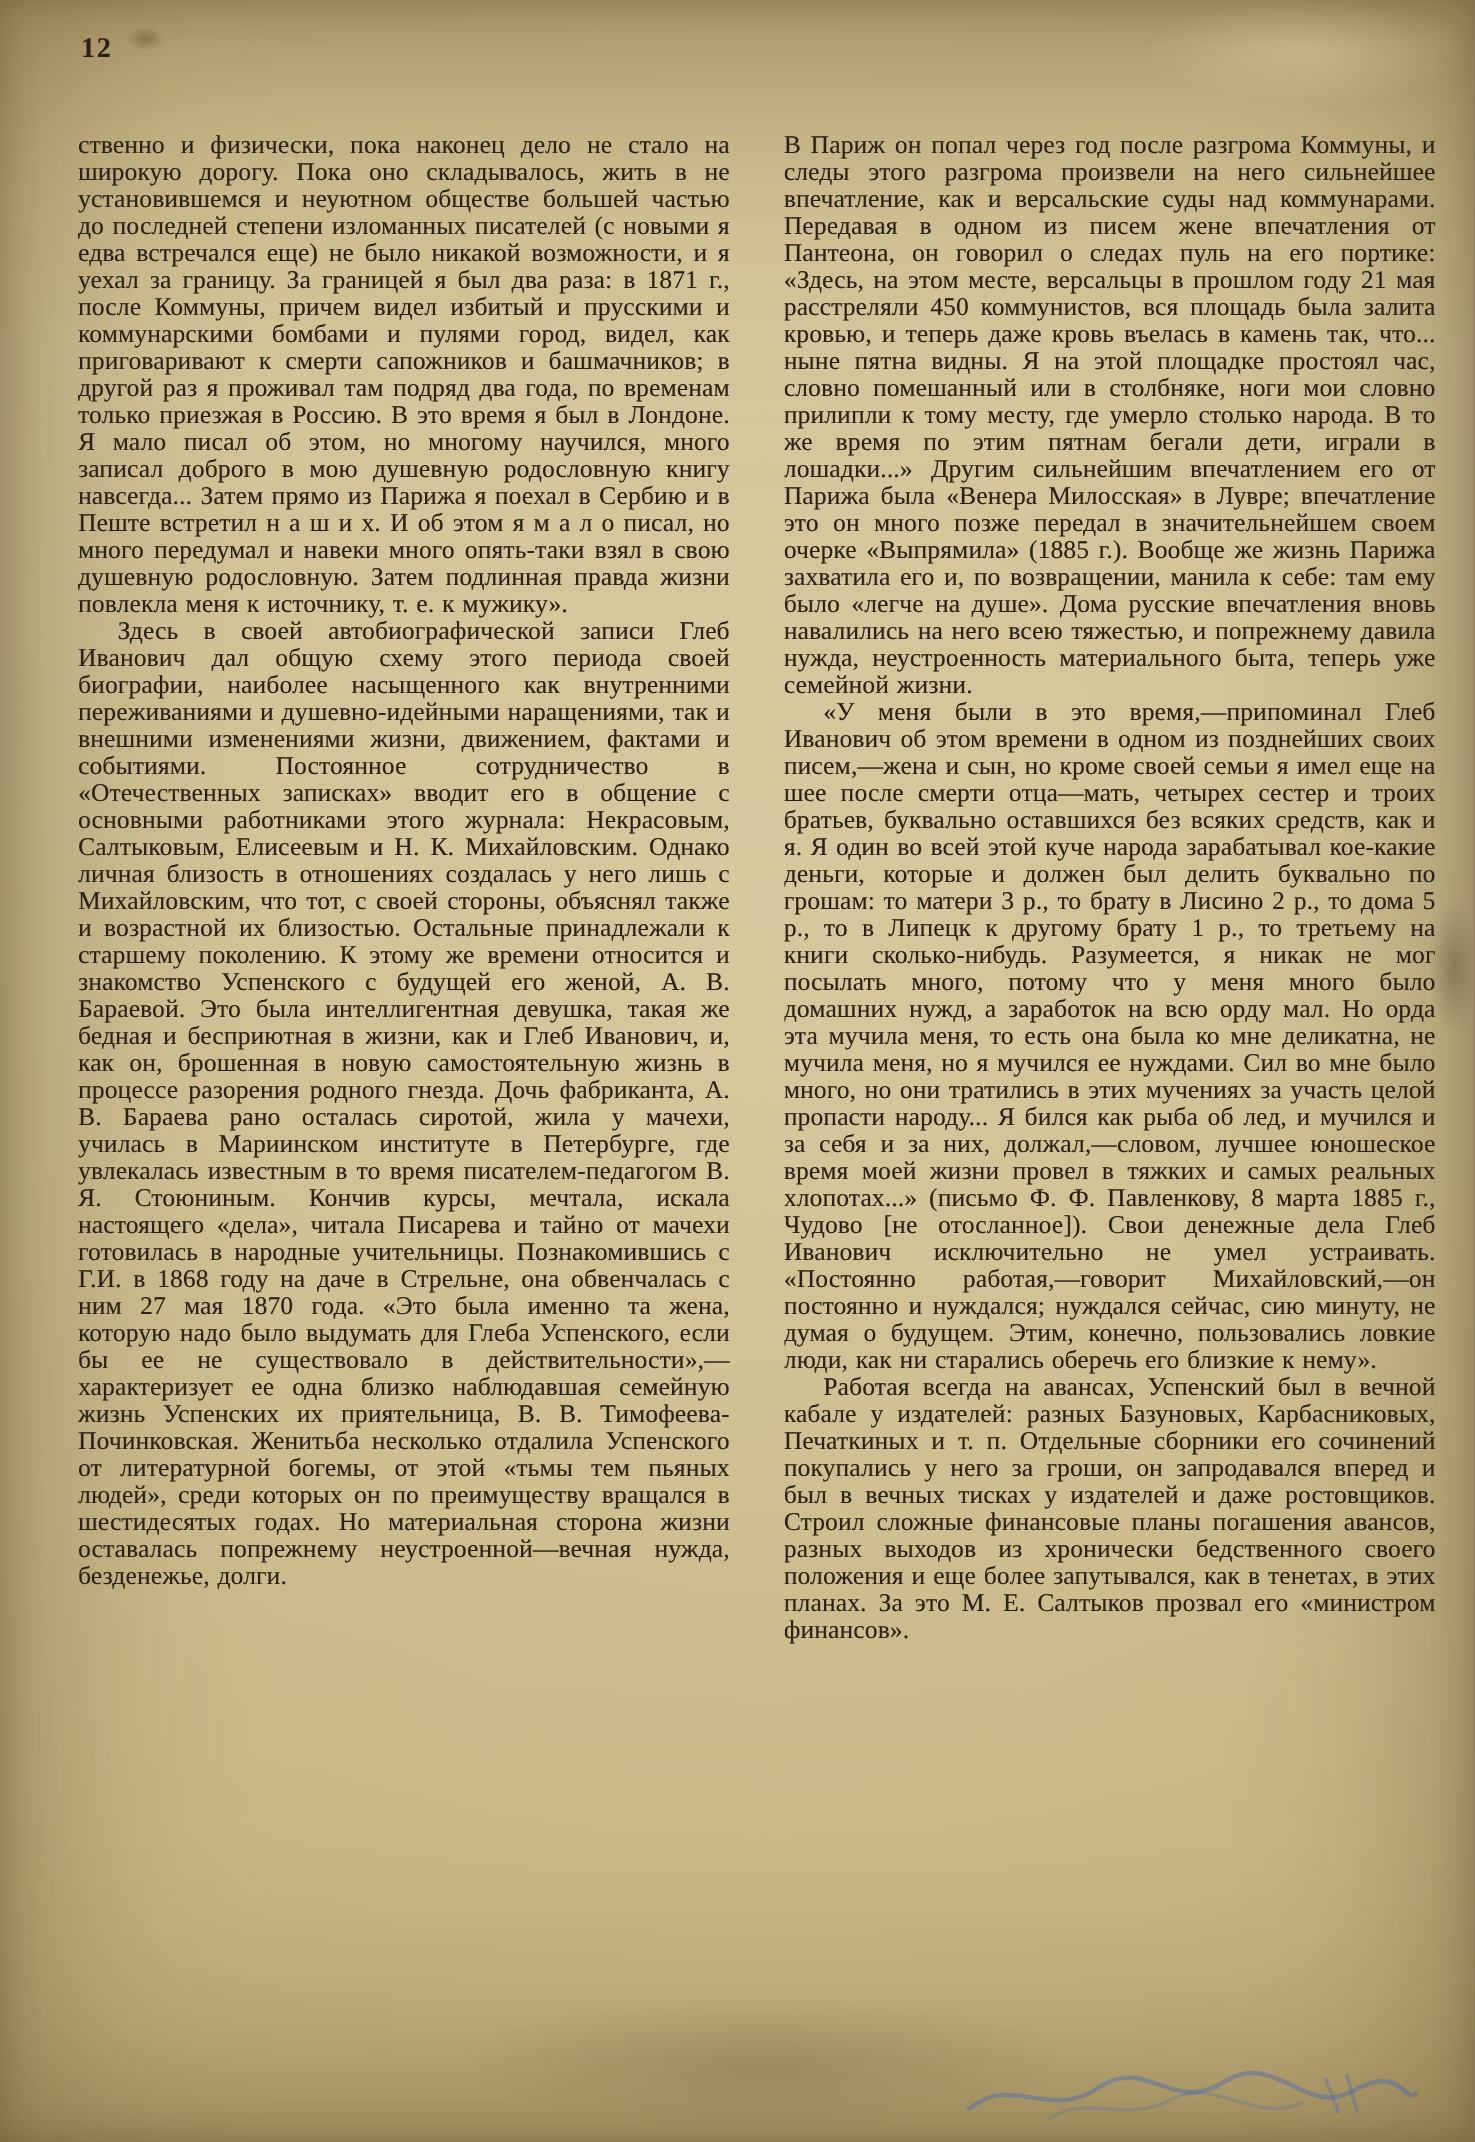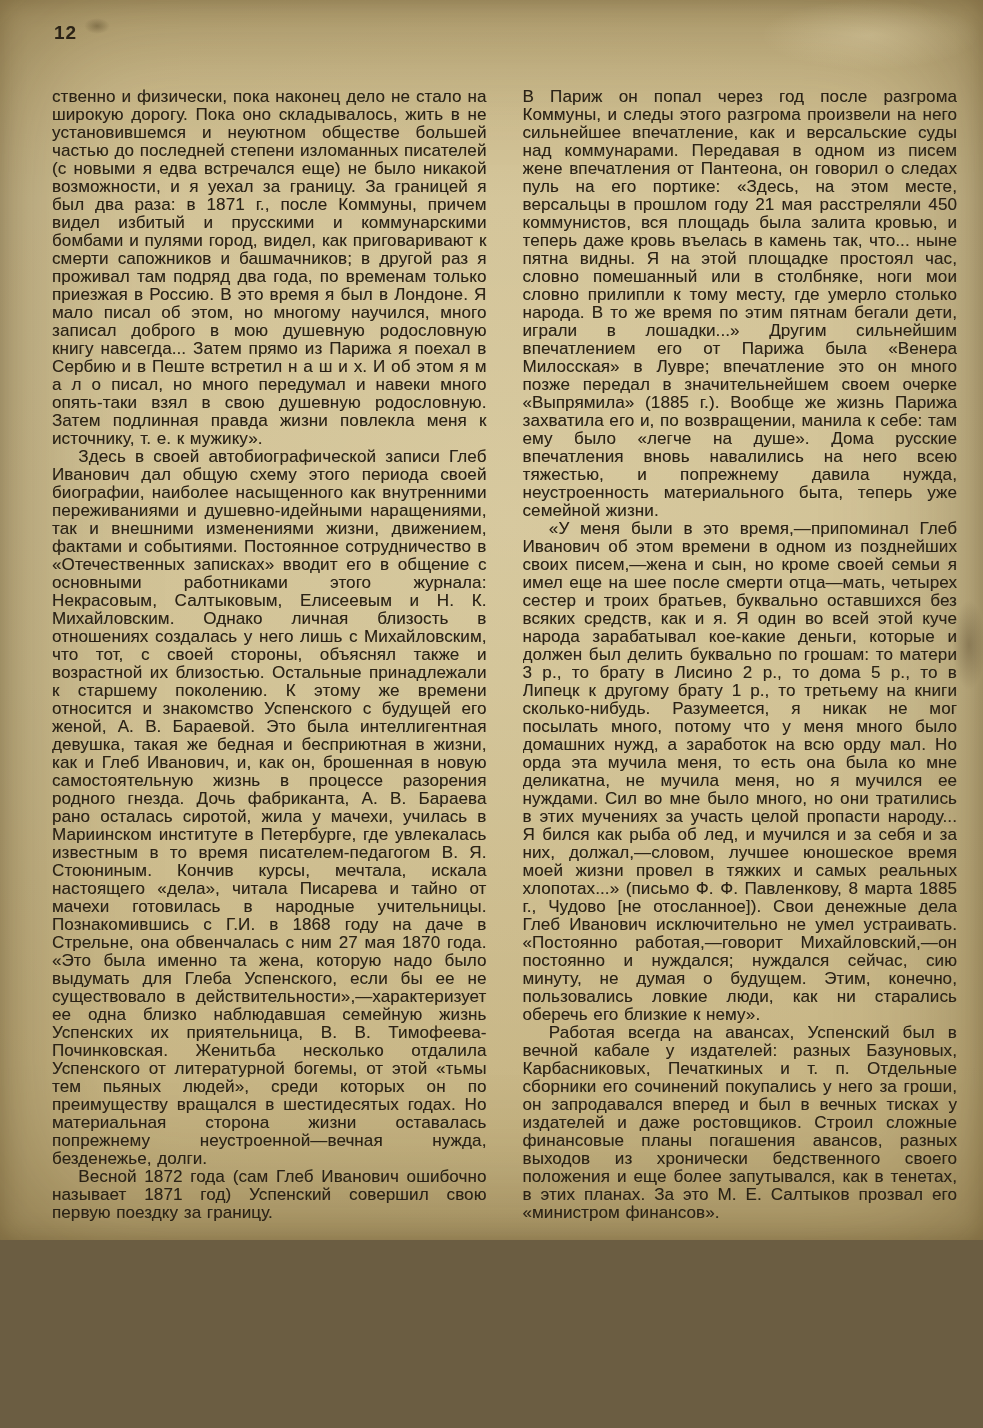--- a/index.html
+++ b/index.html
@@ -3,30 +3,30 @@
 <meta charset="utf-8">
 <style>
   html,body{
     margin:0;
     padding:0;
     background:#6b5d42;
   }
   .page{
     position:relative;
     width:983px;
-    height:1240px;
+    height:1428px;
     margin:0 auto;
     background:
       radial-gradient(ellipse 130% 95% at 52% 42%, rgba(255,248,222,0.20), rgba(0,0,0,0) 62%),
       linear-gradient(180deg,#c3b07e 0%,#cfbf92 16%,#ccbc8d 55%,#c6b483 86%,#bca977 100%);
     background-color:#c9b888;
     box-shadow: inset 0 0 150px rgba(70,50,15,0.48), inset 0 0 26px rgba(70,50,15,0.30);
     overflow:hidden;
     color:#2a2216;
-    font-family:Liberation Sans, sans-serif;
+    font-family:Liberation Serif, serif;
   }
   .page-header{
     position:relative;
     height:60px;
     padding-top:22px;
   }
   .pagenum{
     position:absolute;
     left:54px;
     top:22px;
@@ -106,21 +106,20 @@
 <main class="page">
 
   <header class="page-header">
     <span class="pagenum">12</span>
   </header>
 
   <div class="columns">
     <div class="col">
       <p class="cont">ственно и физически, пока наконец дело не стало на широкую дорогу. Пока оно складывалось, жить в не установившемся и неуютном обществе большей частью до последней степени изломанных писателей (с новыми я едва встречался еще) не было никакой возможности, и я уехал за границу. За границей я был два раза: в 1871 г., после Коммуны, причем видел избитый и прусскими и коммунарскими бомбами и пулями город, видел, как приговаривают к смерти сапожников и башмачников; в другой раз я проживал там подряд два года, по временам только приезжая в Россию. В это время я был в Лондоне. Я мало писал об этом, но многому научился, много записал доброго в мою душевную родословную книгу навсегда... Затем прямо из Парижа я поехал в Сербию и в Пеште встретил  н а ш и х.  И об этом я  м а л о  писал, но много передумал и навеки много опять-таки взял в свою душевную родословную. Затем подлинная правда жизни повлекла меня к источнику, т. е. к мужику».</p>
       <p>Здесь в своей автобиографической записи Глеб Иванович дал общую схему этого периода своей биографии, наиболее насыщенного как внутренними переживаниями и душевно-идейными наращениями, так и внешними изменениями жизни, движением, фактами и событиями. Постоянное сотрудничество в «Отечественных записках» вводит его в общение с основными работниками этого журнала: Некрасовым, Салтыковым, Елисеевым и Н. К. Михайловским. Однако личная близость в отношениях создалась у него лишь с Михайловским, что тот, с своей стороны, объяснял также и возрастной их близостью. Остальные принадлежали к старшему поколению. К этому же времени относится и знакомство Успенского с будущей его женой, А. В. Бараевой. Это была интеллигентная девушка, такая же бедная и бесприютная в жизни, как и Глеб Иванович, и, как он, брошенная в новую самостоятельную жизнь в процессе разорения родного гнезда. Дочь фабриканта, А. В. Бараева рано осталась сиротой, жила у мачехи, училась в Мариинском институте в Петербурге, где увлекалась известным в то время писателем-педагогом В. Я. Стоюниным. Кончив курсы, мечтала, искала настоящего «дела», читала Писарева и тайно от мачехи готовилась в народные учительницы. Познакомившись с Г.И. в 1868 году на даче в Стрельне, она обвенчалась с ним 27 мая 1870 года. «Это была именно та жена, которую надо было выдумать для Глеба Успенского, если бы ее не существовало в действительности»,—характеризует ее одна близко наблюдавшая семейную жизнь Успенских их приятельница, В. В. Тимофеева-Починковская. Женитьба несколько отдалила Успенского от литературной богемы, от этой «тьмы тем пьяных людей», среди которых он по преимуществу вращался в шестидесятых годах. Но материальная сторона жизни оставалась попрежнему неустроенной—вечная нужда, безденежье, долги.</p>
-      <p>Весной 1872 года (сам Глеб Иванович ошибочно называет 1871 год) Успенский совершил свою первую поездку за границу.</p>
     </div>
     <div class="col">
       <p class="cont">В Париж он попал через год после разгрома Коммуны, и следы этого разгрома произвели на него сильнейшее впечатление, как и версальские суды над коммунарами. Передавая в одном из писем жене впечатления от Пантеона, он говорил о следах пуль на его портике: «Здесь, на этом месте, версальцы в прошлом году 21 мая расстреляли 450 коммунистов, вся площадь была залита кровью, и теперь даже кровь въелась в камень так, что... ныне пятна видны. Я на этой площадке простоял час, словно помешанный или в столбняке, ноги мои словно прилипли к тому месту, где умерло столько народа. В то же время по этим пятнам бегали дети, играли в лошадки...» Другим сильнейшим впечатлением его от Парижа была «Венера Милосская» в Лувре; впечатление это он много позже передал в значительнейшем своем очерке «Выпрямила» (1885 г.). Вообще же жизнь Парижа захватила его и, по возвращении, манила к себе: там ему было «легче на душе». Дома русские впечатления вновь навалились на него всею тяжестью, и попрежнему давила нужда, неустроенность материального быта, теперь уже семейной жизни.</p>
       <p>«У меня были в это время,—припоминал Глеб Иванович об этом времени в одном из позднейших своих писем,—жена и сын, но кроме своей семьи я имел еще на шее после смерти отца—мать, четырех сестер и троих братьев, буквально оставшихся без всяких средств, как и я. Я один во всей этой куче народа зарабатывал кое-какие деньги, которые и должен был делить буквально по грошам: то матери 3 р., то брату в Лисино 2 р., то дома 5 р., то в Липецк к другому брату 1 р., то третьему на книги сколько-нибудь. Разумеется, я никак не мог посылать много, потому что у меня много было домашних нужд, а заработок на всю орду мал. Но орда эта мучила меня, то есть она была ко мне деликатна, не мучила меня, но я мучился ее нуждами. Сил во мне было много, но они тратились в этих мучениях за участь целой пропасти народу... Я бился как рыба об лед, и мучился и за себя и за них, должал,—словом, лучшее юношеское время моей жизни провел в тяжких и самых реальных хлопотах...» (письмо Ф. Ф. Павленкову, 8 марта 1885 г., Чудово [не отосланное]). Свои денежные дела Глеб Иванович исключительно не умел устраивать. «Постоянно работая,—говорит Михайловский,—он постоянно и нуждался; нуждался сейчас, сию минуту, не думая о будущем. Этим, конечно, пользовались ловкие люди, как ни старались оберечь его близкие к нему».</p>
       <p>Работая всегда на авансах, Успенский был в вечной кабале у издателей: разных Базуновых, Карбасниковых, Печаткиных и т. п. Отдельные сборники его сочинений покупались у него за гроши, он запродавался вперед и был в вечных тисках у издателей и даже ростовщиков. Строил сложные финансовые планы погашения авансов, разных выходов из хронически бедственного своего положения и еще более запутывался, как в тенетах, в этих планах. За это М. Е. Салтыков прозвал его «министром финансов».</p>
     </div>
   </div>
 
   <div class="stain stain-a"></div>
   <div class="stain stain-b"></div>

